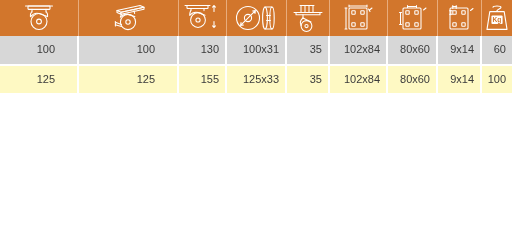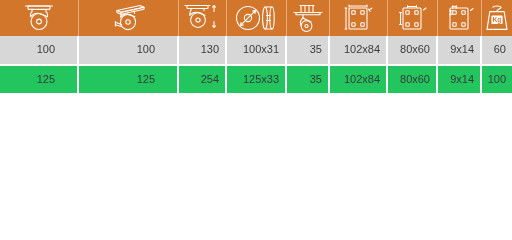--- a/index.html
+++ b/index.html
@@ -67,21 +67,21 @@
     white-space: nowrap;
     overflow: hidden;
   }
   .spec-table tbody td:last-child {
     border-right: 0;
   }
   .spec-table tbody tr.row-shade td {
     background: #d7d7d7;
   }
   .spec-table tbody tr.row-light td {
-    background: #22c55e;
+    background: #fef9c3;
   }
   .spec-table tbody tr:last-child td {
     border-bottom: 0;
   }
   
   .spec-table tbody td.c0,
   .spec-table tbody td.c1 {
     padding-right: 22px;
   }
 </style>
@@ -254,21 +254,21 @@
       <td>35</td>
       <td>102x84</td>
       <td>80x60</td>
       <td>9x14</td>
       <td>60</td>
     </tr>
 
     <tr class="row-light">
       <td class="c0">125</td>
       <td class="c1">125</td>
-      <td>254</td>
+      <td>155</td>
       <td>125x33</td>
       <td>35</td>
       <td>102x84</td>
       <td>80x60</td>
       <td>9x14</td>
       <td>100</td>
     </tr>
 
 
   </tbody>

